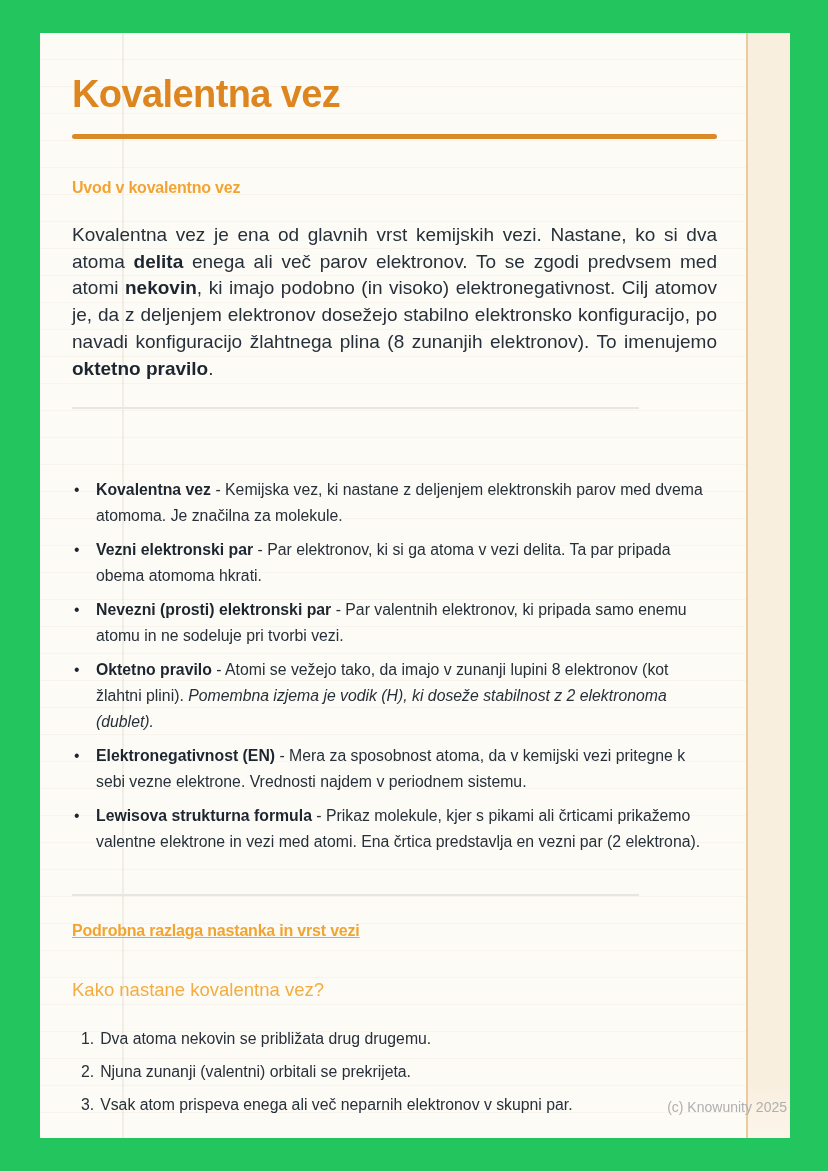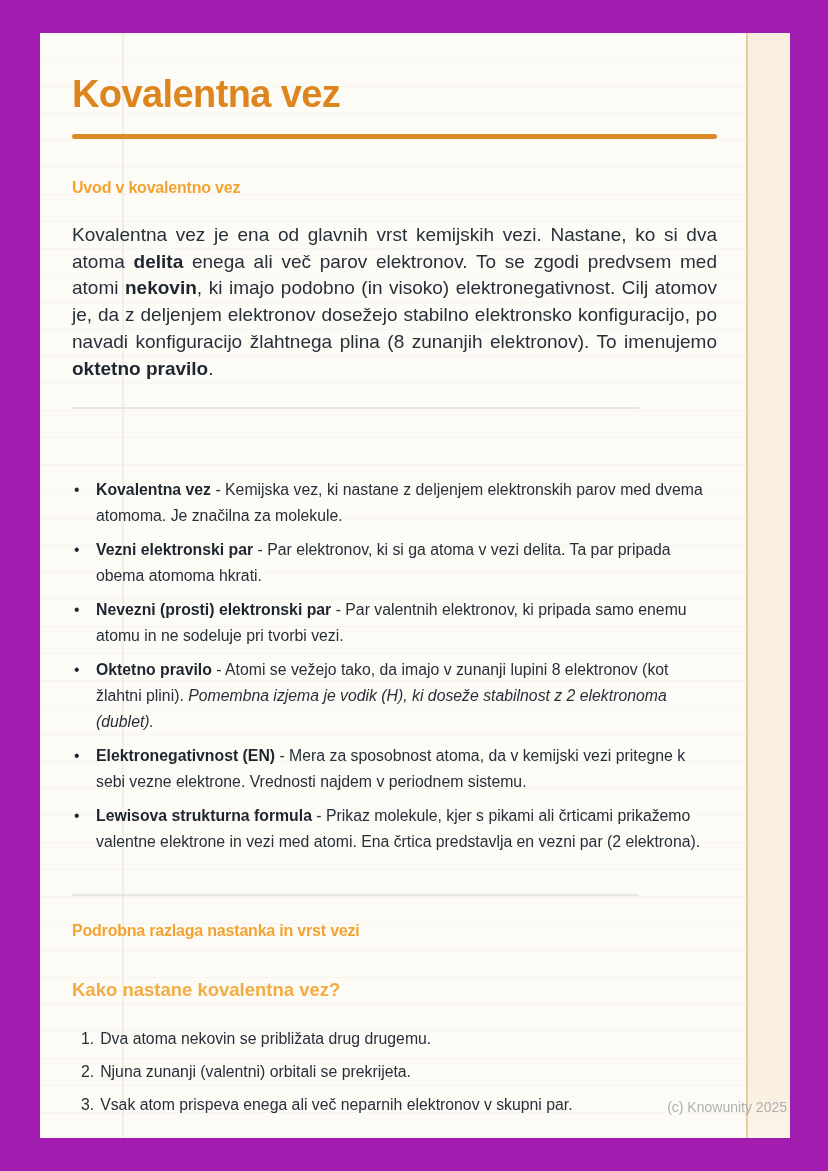--- a/index.html
+++ b/index.html
@@ -8,21 +8,21 @@
     width: 828px;
     height: 1171px;
     background: #ffffff;
     font-family: "Liberation Sans", "DejaVu Sans", sans-serif;
     overflow: hidden;
   }
   .canvas {
     position: relative;
     width: 828px;
     height: 1171px;
-    background: #a21caf;
+    background: #22c55e;
   }
   .page {
     position: absolute;
     left: 40px;
     top: 33px;
     width: 750px;
     height: 1105px;
     background-color: #fdfbf6;
     background-image: repeating-linear-gradient(
       to bottom,
@@ -70,21 +70,21 @@
     position: absolute;
     left: 32px;
     margin: 0;
     font-size: 16px;
     font-weight: 700;
     letter-spacing: -0.2px;
     color: #f2a432;
   }
   .intro-h  { top: 146px; }
   .terms-h  { top: 402px; }
-  .detail-h { top: 889px; }
+  .detail-h { top: 889px; text-decoration: underline; }
   .intro-para {
     position: absolute;
     left: 32px;
     top: 189px;
     width: 645px;
     margin: 0;
     font-size: 19px;
     line-height: 26.7px;
     color: #27303a;
     text-align: justify;
@@ -122,21 +122,21 @@
     padding-left: 2px;
     color: #1d2630;
   }
   .li-text { width: 616px; }
   .sub-h {
     position: absolute;
     left: 32px;
     top: 946px;
     margin: 0;
     font-size: 18.5px;
-    font-weight: 700;
+    font-weight: 400;
     color: #f3ac42;
     text-align: center;
   }
   .steps-list {
     position: absolute;
     left: 33px;
     top: 988px;
     margin: 8px;
     padding: 0;
     list-style: none;

